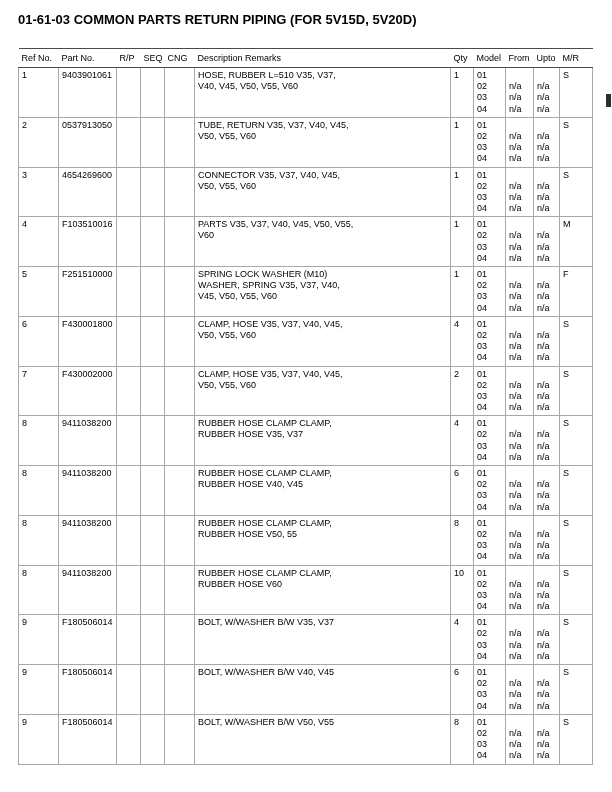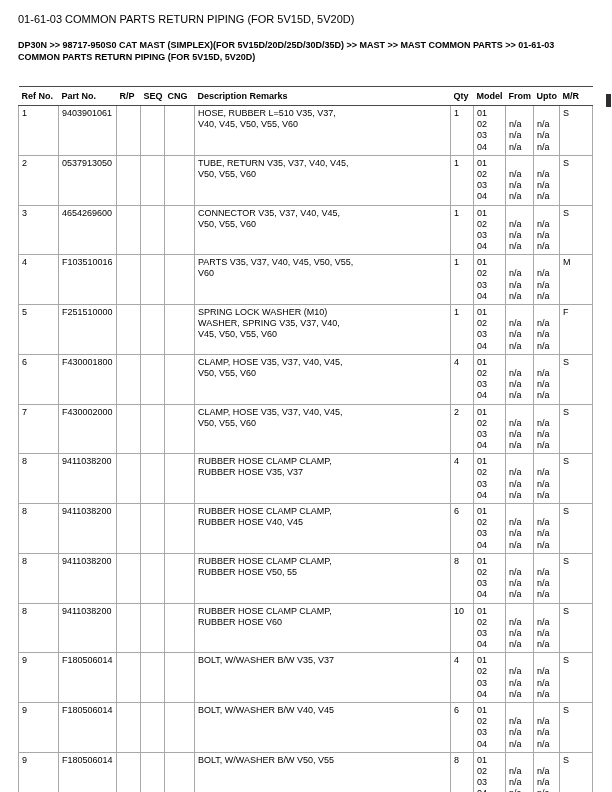--- a/index.html
+++ b/index.html
@@ -9,42 +9,42 @@
     height: 792px;
     background: #ffffff;
     color: #000000;
     font-family: "Liberation Sans", sans-serif;
     position: relative;
     overflow: hidden;
   }
   .page { padding: 14px 20px 0 18px; }
 
   .doc-title {
-    font-size: 11px;
-    font-weight: normal;
+    font-size: 13px;
+    font-weight: bold;
     line-height: 11px;
     width: 575px;
   }
   .breadcrumb {
     font-size: 9px;
     font-weight: bold;
     line-height: 11.5px;
     margin-top: 15px;
     width: 575px;
   }
 
   .parts-table {
     margin-top: 23px;
     border-collapse: collapse;
     table-layout: fixed;
     width: 574px;
   }
   .parts-table thead th {
     font-size: 9px;
-    font-weight: bold;
+    font-weight: normal;
     text-align: left;
     padding: 4px 2px 4px 3px;
     border-top: 1px solid #4a4a4a;
     border-bottom: 1px solid #4a4a4a;
     white-space: nowrap;
     overflow: hidden;
   }
   .parts-table tbody td {
     border: 1px solid #a8a8a8;
     vertical-align: top;
@@ -63,21 +63,20 @@
     width: 5px;
     height: 13px;
     background: #2d2d2d;
   }
 </style>
 </head>
 <body>
 
 <div class="page">
   <div class="doc-title">01-61-03 COMMON PARTS RETURN PIPING (FOR 5V15D, 5V20D)</div>
-  <div class="breadcrumb">DP30N &gt;&gt; 98717-950S0 CAT MAST (SIMPLEX)(FOR 5V15D/20D/25D/30D/35D) &gt;&gt; MAST &gt;&gt; MAST COMMON PARTS &gt;&gt; 01-61-03 COMMON PARTS RETURN PIPING (FOR 5V15D, 5V20D)</div>
 
   <table class="parts-table">
     <colgroup>
       <col style="width:40px">
       <col style="width:58px">
       <col style="width:24px">
       <col style="width:24px">
       <col style="width:30px">
       <col style="width:256px">
       <col style="width:23px">

